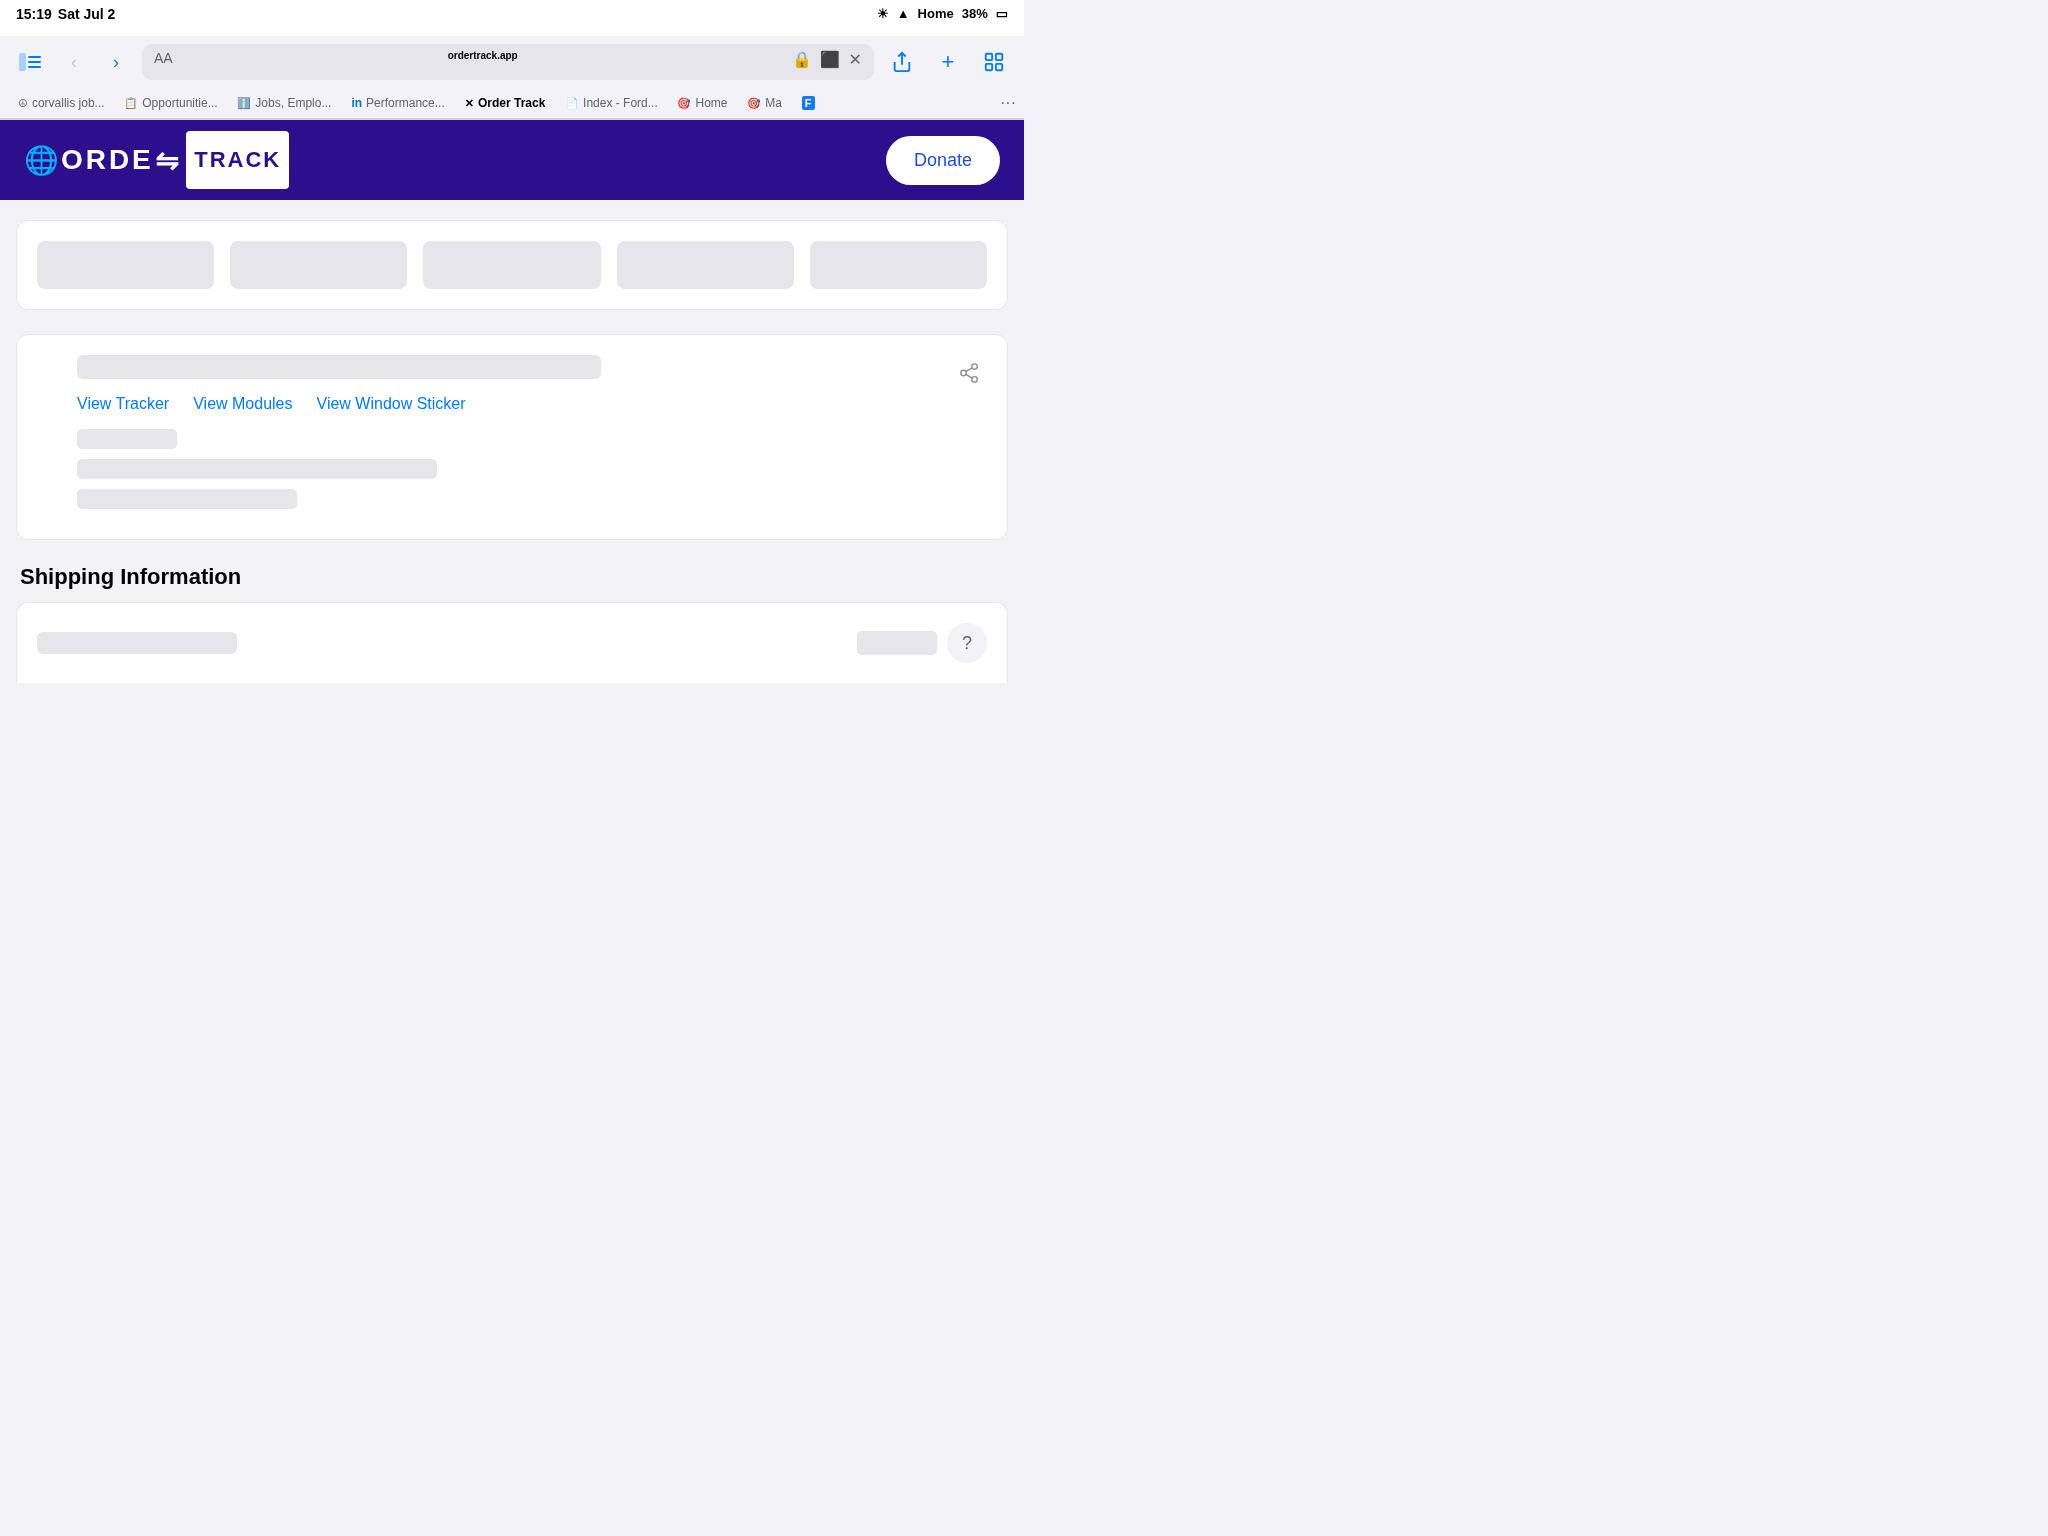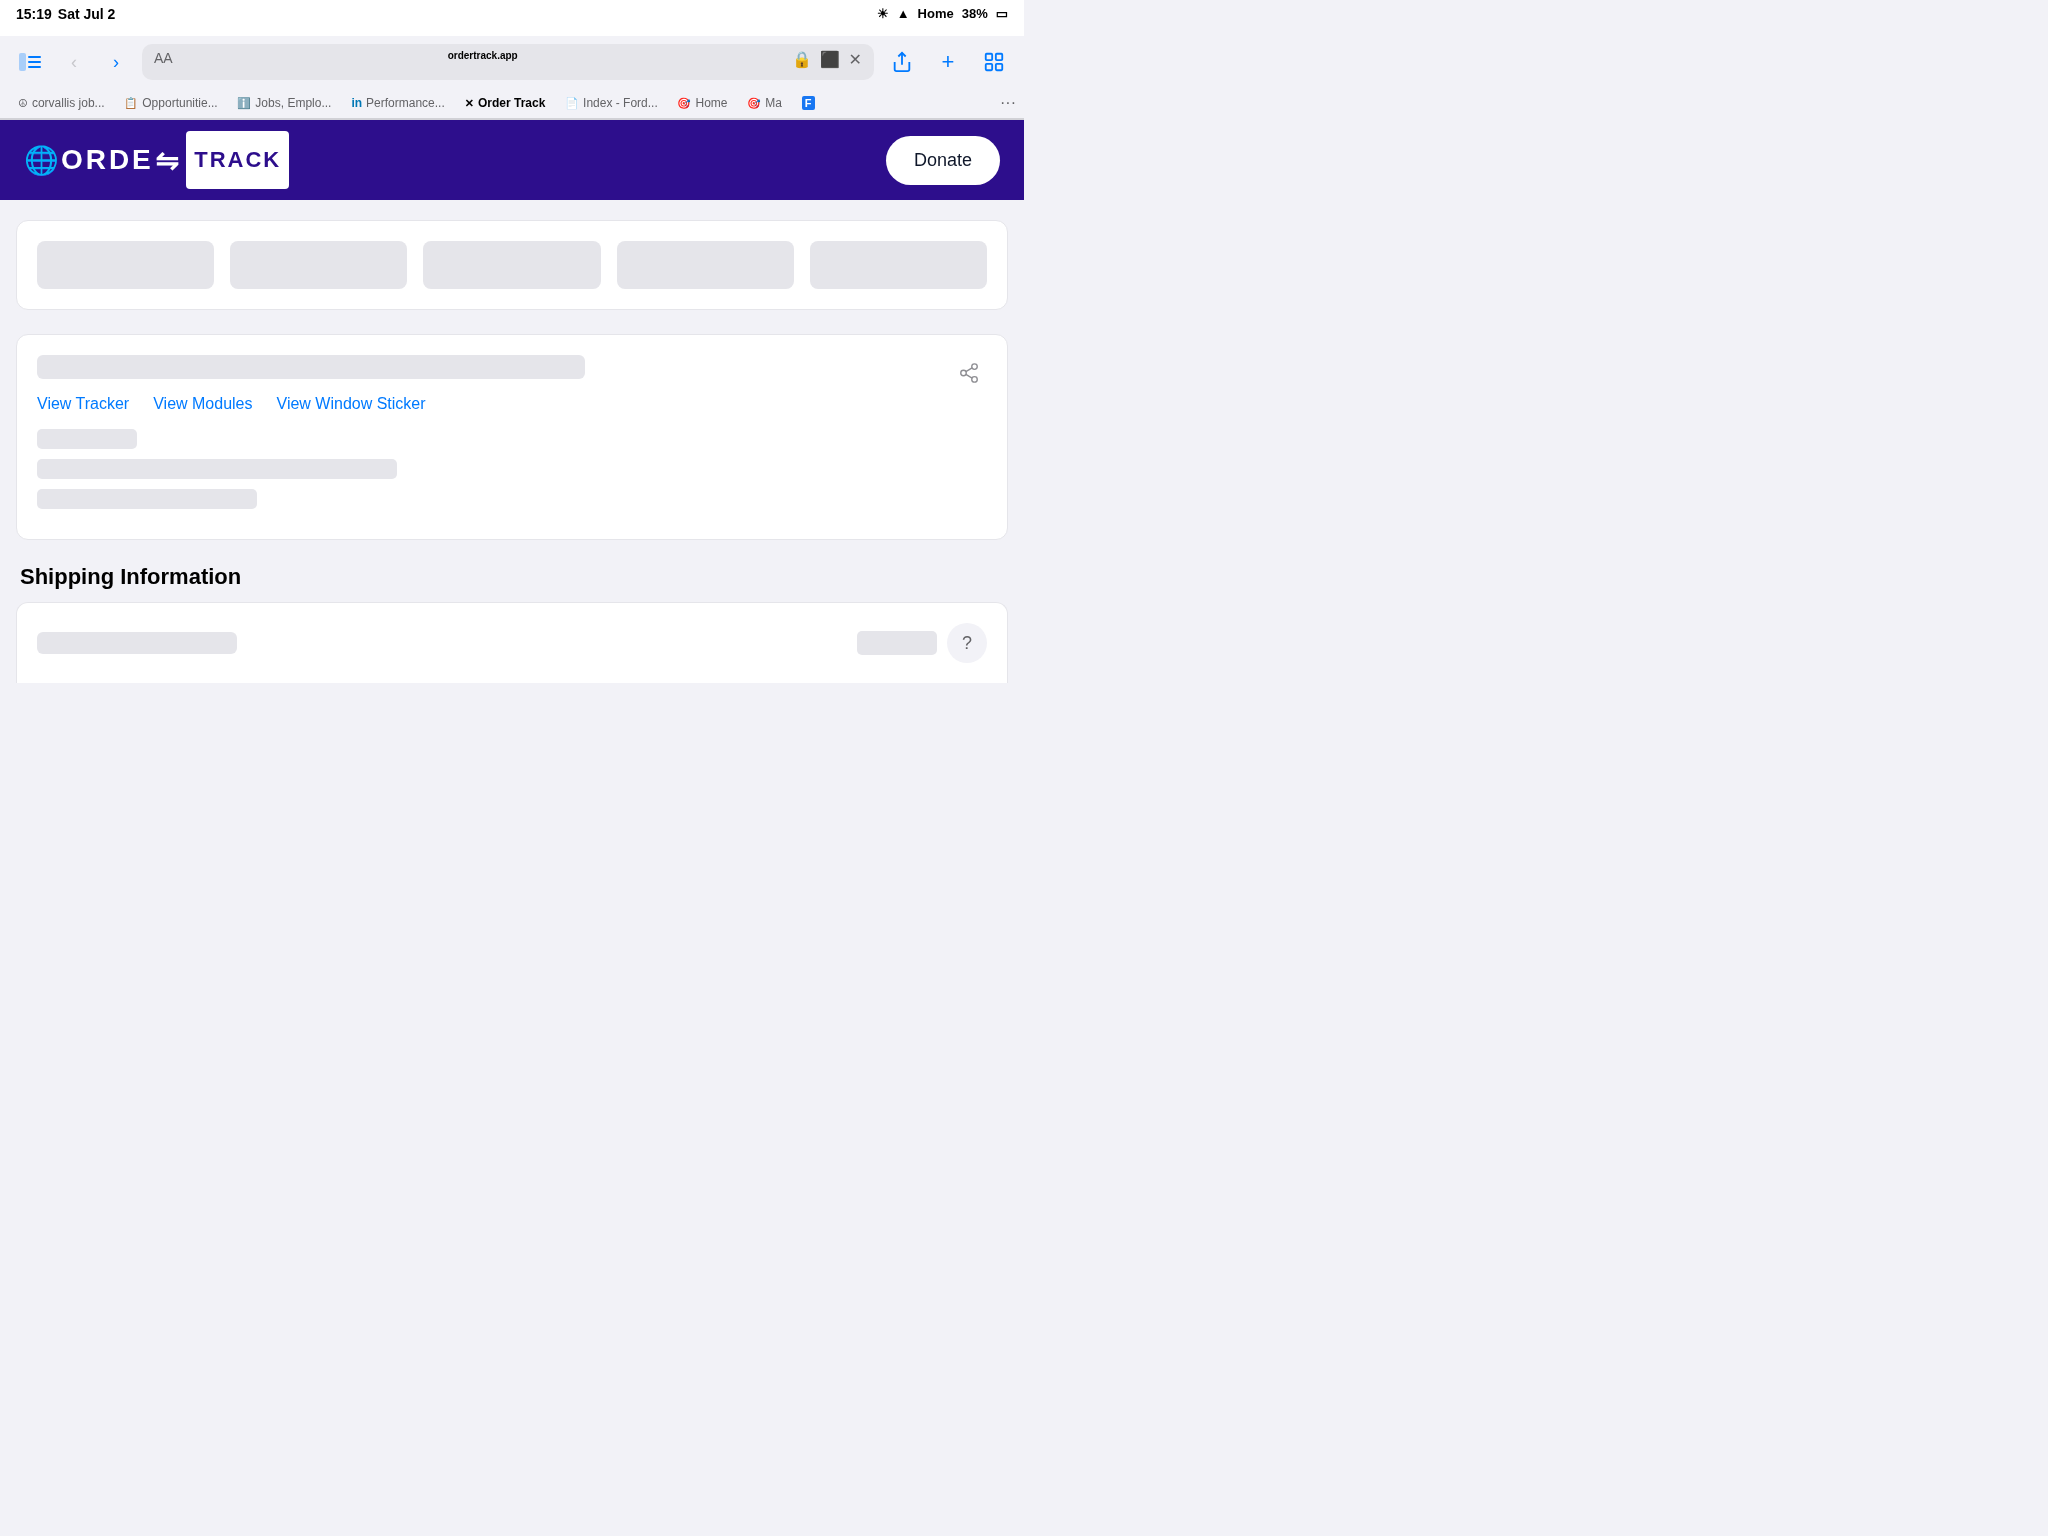--- a/index.html
+++ b/index.html
@@ -61,21 +61,21 @@
       background: #2d0e8c; display: flex; align-items: center; justify-content: space-between;
       padding: 16px 24px; height: 80px;
     }
     .app-logo { display: flex; align-items: center; gap: 2px; }
     .logo-globe { font-size: 28px; color: #fff; }
     .logo-track {
       background: #fff; color: #2d0e8c; font-size: 22px; font-weight: 900;
       padding: 16px 8px; border-radius: 4px; margin-left: 4px; letter-spacing: 2px;
     }
     .donate-btn {
-      background: #fff; color: #0f172a; border: none; border-radius: 50px;
+      background: #fff; color: #1d4ed8; border: none; border-radius: 50px;
       padding: 14px 28px; font-size: 18px; font-weight: 500; cursor: pointer;
     }
 
     
     .page-content { background: #f2f2f7; padding: 20px 16px; }
 
     
     .skeleton {
       background: #e5e5ea; border-radius: 6px; animation: pulse 1.5s infinite;
     }
@@ -244,21 +244,21 @@
     <div class="skeleton stat-skeleton"></div>
     <div class="skeleton stat-skeleton"></div>
     <div class="skeleton stat-skeleton"></div>
     <div class="skeleton stat-skeleton"></div>
     <div class="skeleton stat-skeleton"></div>
   </div>
 
 
   <div class="card">
     <div style="display:flex;align-items:flex-start;justify-content:space-between;">
-      <div style="flex:1;">
+      <div style="flex:1;margin-left:40px;">
 
         <div class="skeleton vehicle-title-skeleton"></div>
 
         <div class="vehicle-links">
           <a class="vehicle-link">View Tracker</a>
           <a class="vehicle-link">View Modules</a>
           <a class="vehicle-link">View Window Sticker</a>
         </div>
 
         <div class="skeleton skeleton-sm" style="width:100px;"></div>

